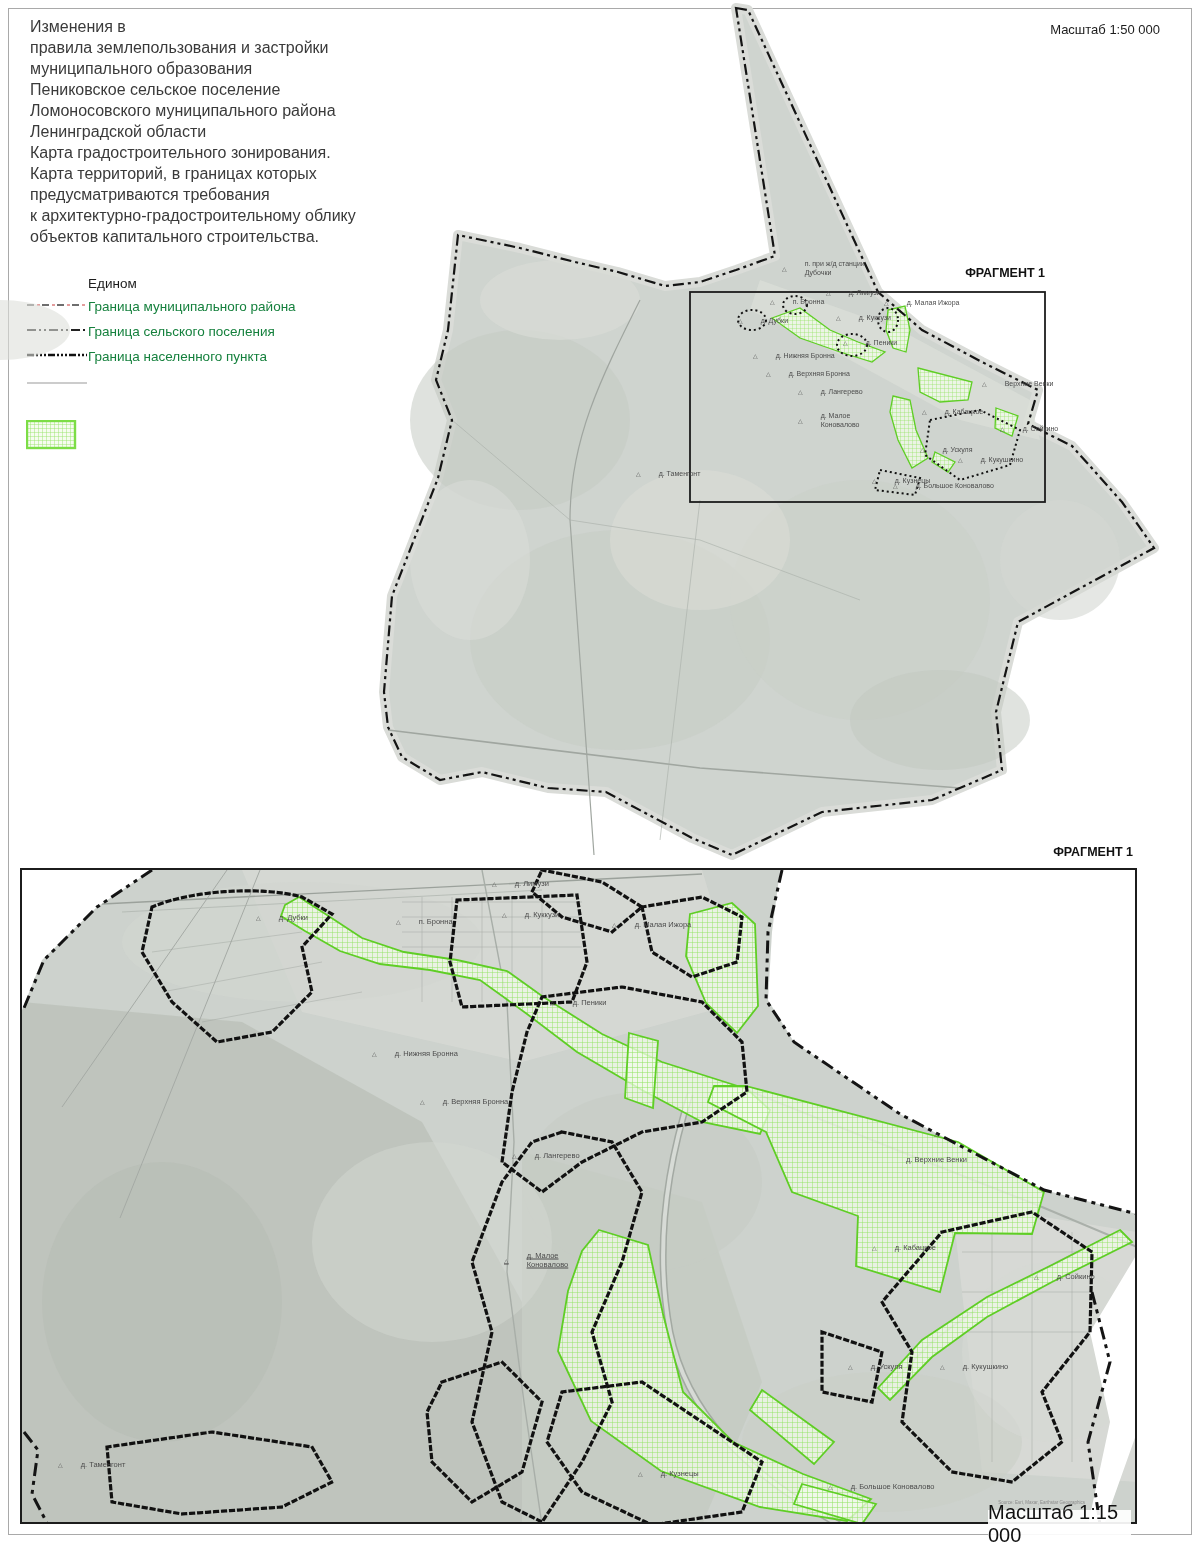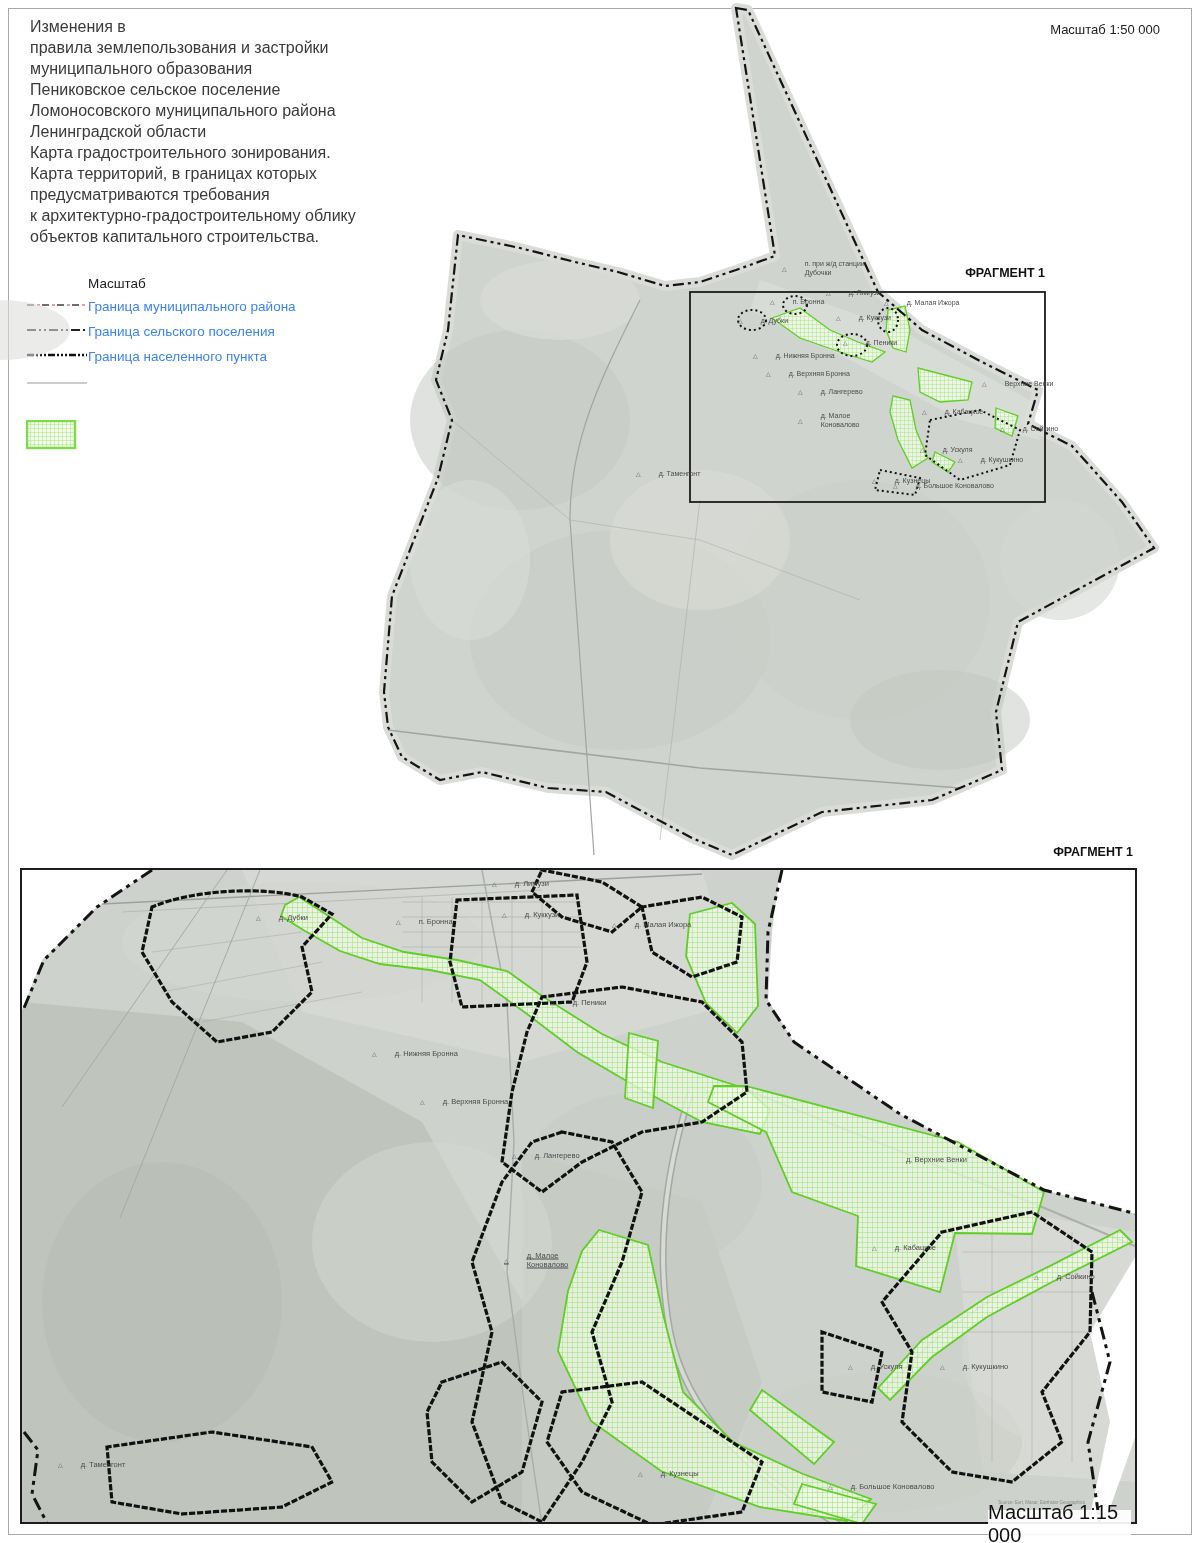--- a/index.html
+++ b/index.html
@@ -7,21 +7,21 @@
         font-family:"Liberation Sans","DejaVu Sans",sans-serif;color:#222;}
   .page-frame{position:absolute;left:8px;top:8px;right:8px;bottom:8px;border:1px solid #a9a9a9;pointer-events:none;}
   
   .title-block{position:absolute;left:30px;top:16px;width:430px;font-size:16px;line-height:21px;color:#3a3a3a;white-space:pre-line;}
   .scale-top{position:absolute;right:40px;top:22px;font-size:13px;color:#1c1c1c;}
   
   .legend{position:absolute;left:26px;top:272px;width:420px;}
   .legend-header{position:absolute;left:62px;top:4px;font-size:13.5px;color:#1c1c1c;}
   .legend-row{position:absolute;left:0;display:flex;align-items:flex-start;}
   .legend-swatch{width:62px;flex:0 0 62px;margin-top:2px;}
-  .legend-label{margin-left:0px;font-size:13.5px;line-height:17px;color:#3b82f6;}
+  .legend-label{margin-left:0px;font-size:13.5px;line-height:17px;color:#15803d;}
   .lr1{top:26px}.lr2{top:51px}.lr3{top:76px}.lr4{top:103px}.lr5{top:146px}
   
   .frag-label-top{position:absolute;left:945px;top:266px;width:100px;text-align:right;font-size:12.5px;font-weight:bold;color:#111;}
   .frag-label-bottom{position:absolute;left:1013px;top:845px;width:120px;text-align:right;font-size:12.5px;font-weight:bold;color:#111;}
   
   .overview-svg{position:absolute;left:0;top:0;}
   .fragment-frame{position:absolute;left:20px;top:868px;width:1113px;height:652px;border:2px solid #1c1c1c;background:#cdd2cd;}
   .fragment-svg{position:absolute;left:0;top:0;}
   .map-label{position:absolute;transform:translate(0,-50%);font-size:7.5px;line-height:8.5px;color:#4c4c4c;
              white-space:pre-line;display:flex;align-items:center;gap:18px;}
@@ -45,21 +45,21 @@
 Ломоносовского муниципального района
 Ленинградской области
 Карта градостроительного зонирования.
 Карта территорий, в границах которых
 предусматриваются требования
 к архитектурно-градостроительному облику
 объектов капитального строительства.</div>
   <div class="scale-top">Масштаб 1:50 000</div>
 
   <div class="legend">
-    <div class="legend-header">Масштаб</div>
+    <div class="legend-header">Едином</div>
 
     <div class="legend-row lr1">
       <svg class="legend-swatch" width="62" height="10" viewBox="0 0 62 10">
         <line x1="1" y1="5" x2="61" y2="5" stroke="#6e6e6e" stroke-width="2" stroke-dasharray="7 8"></line>
         <line x1="1" y1="5" x2="61" y2="5" stroke="#e39c9c" stroke-width="2" stroke-dasharray="3 12" stroke-dashoffset="-10"></line>
       </svg>
       <div class="legend-label">Граница муниципального района</div>
     </div>
 
     <div class="legend-row lr2">

